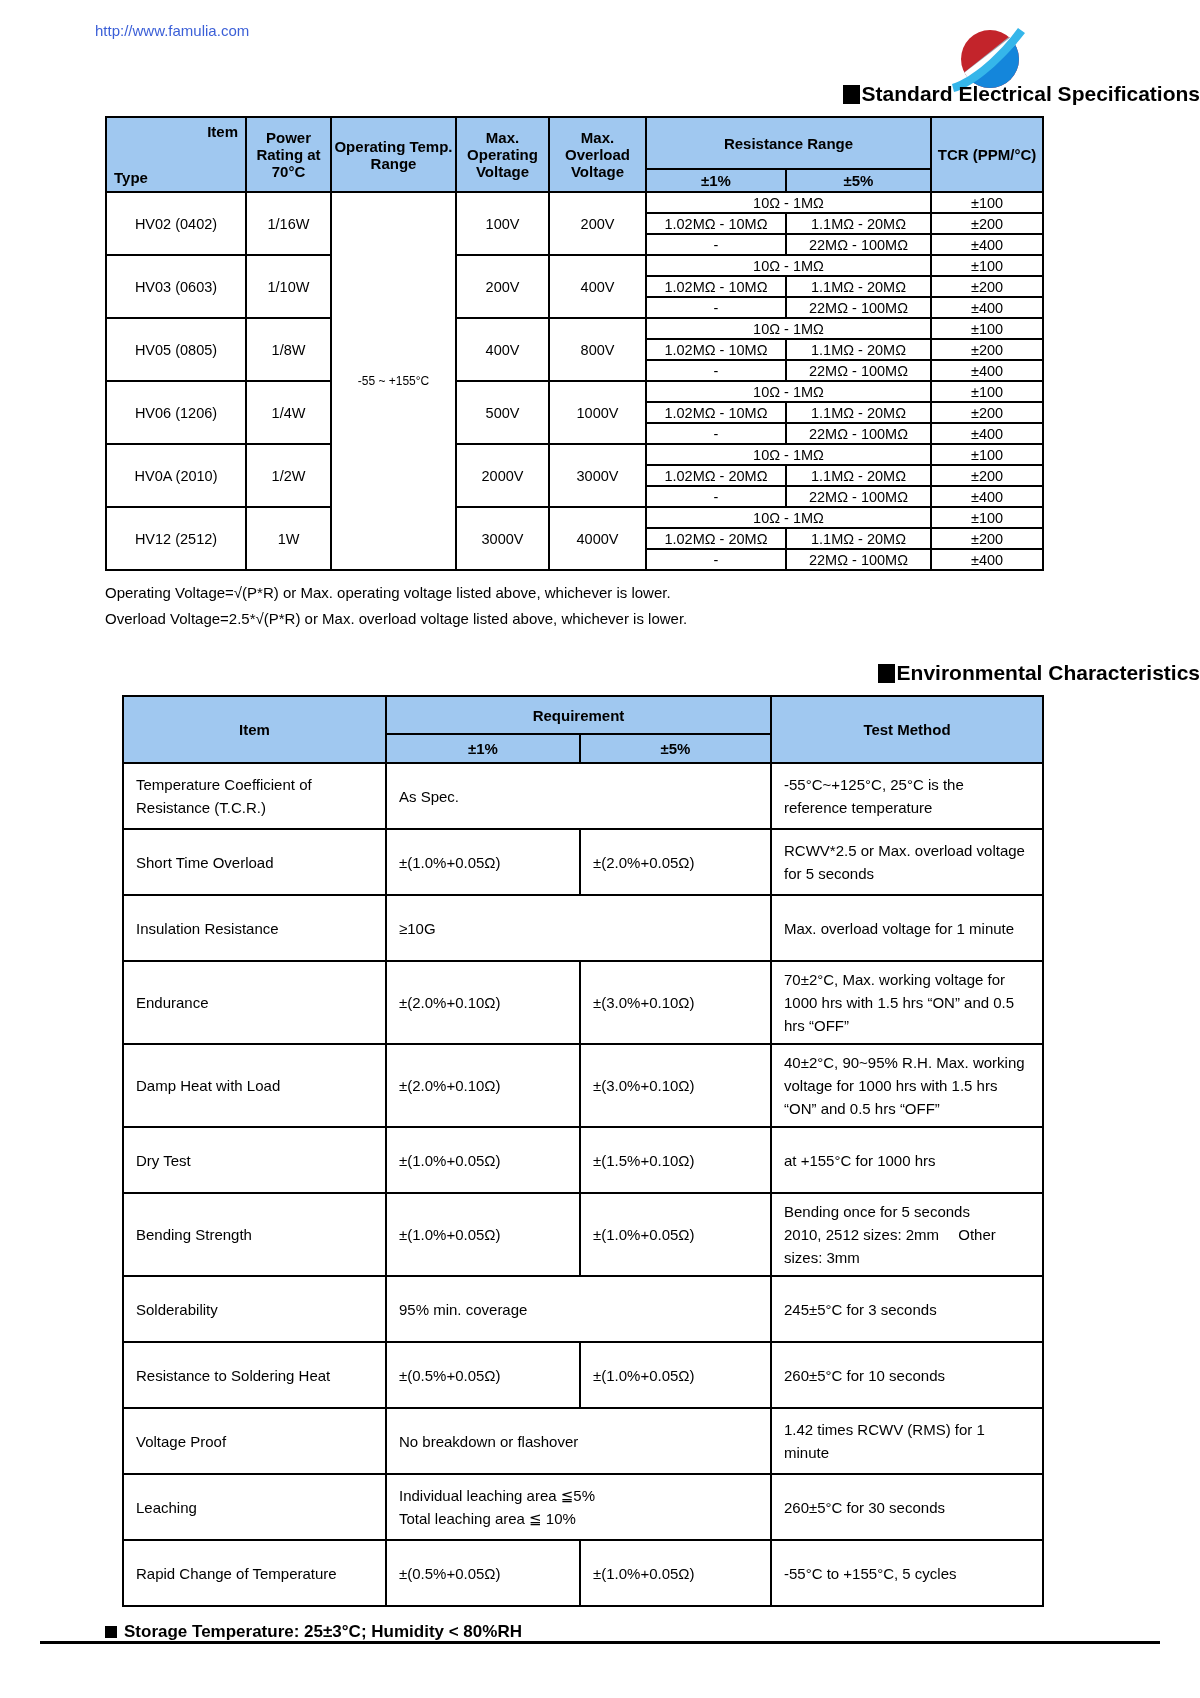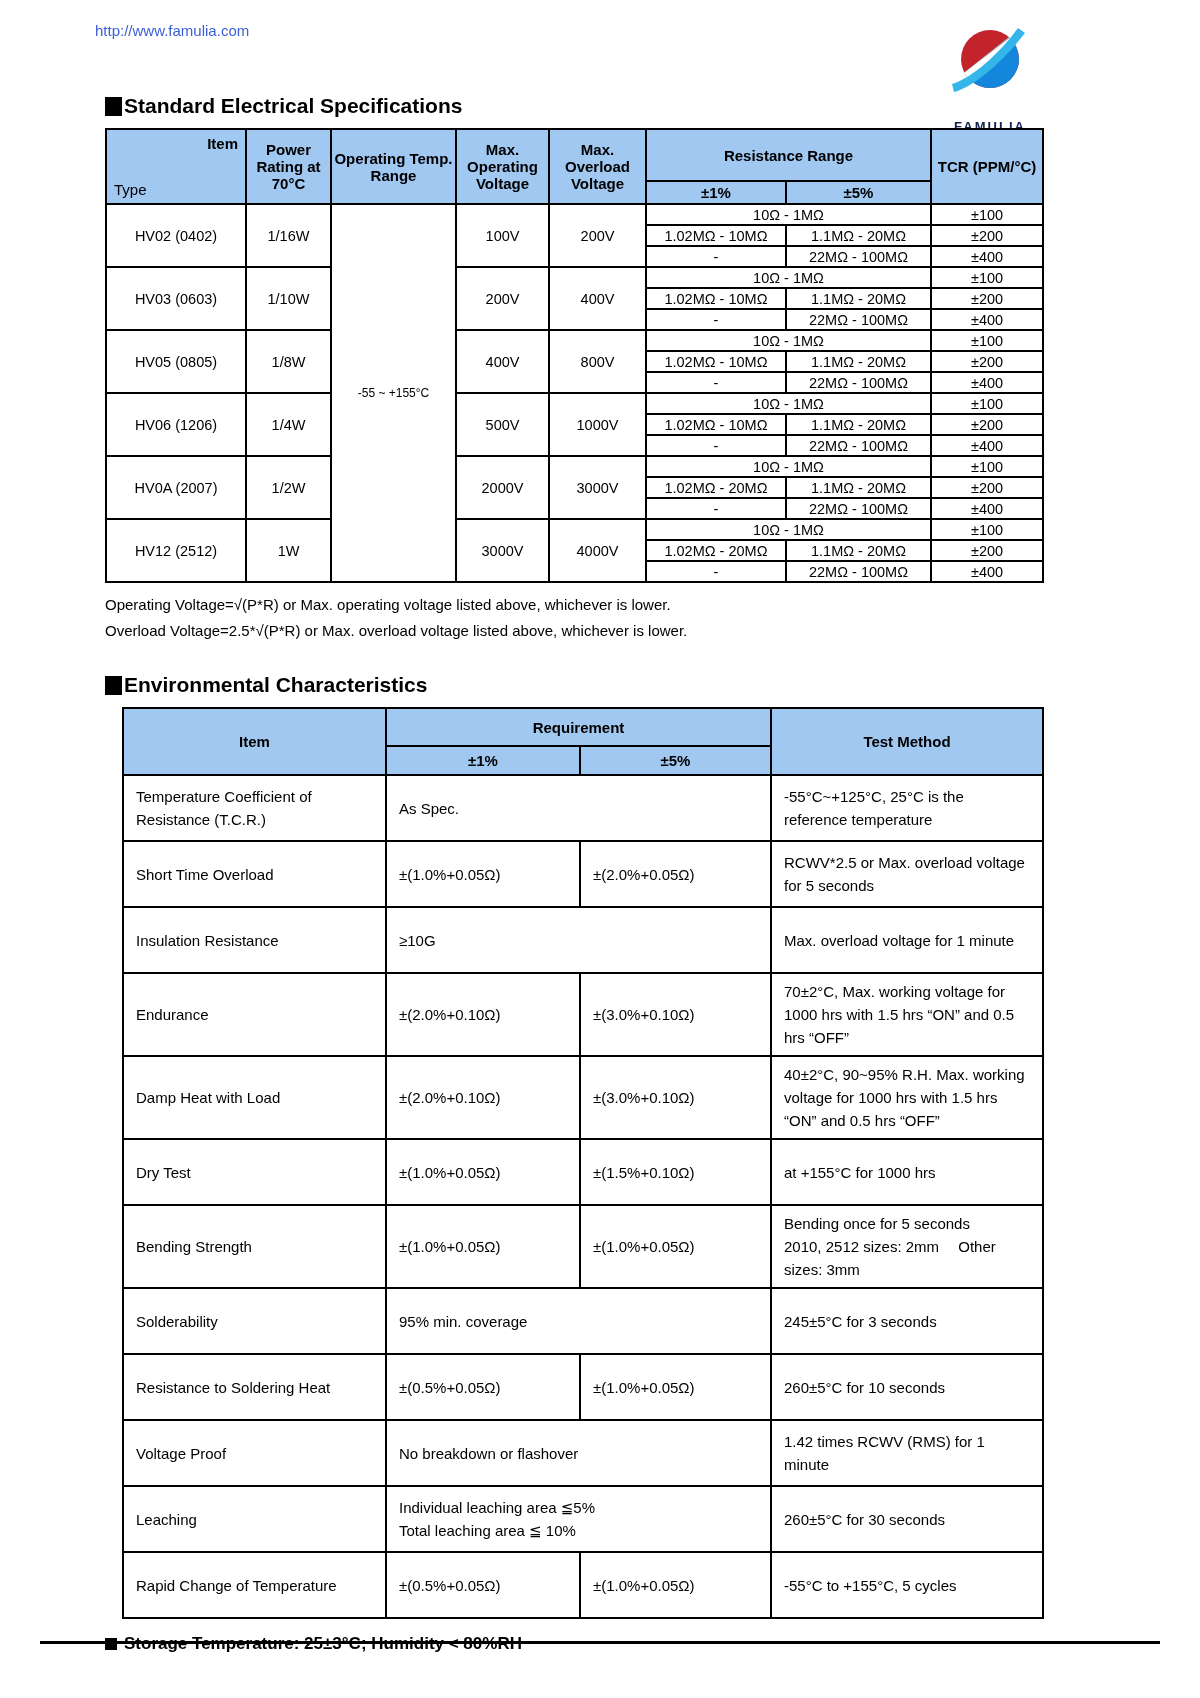--- a/index.html
+++ b/index.html
@@ -7,35 +7,35 @@
   .page{position:relative;width:1200px;height:1698px;background:#fff;overflow:hidden;}
 
   
   .url{position:absolute;left:95px;top:22px;font-size:15px;color:#3B5FD7;text-decoration:none;cursor:pointer;}
   .logo{position:absolute;left:935px;top:26px;width:110px;text-align:center;}
   .brand{font-size:13px;font-weight:bold;letter-spacing:2px;color:#15214D;margin-top:19px;}
   .sq{display:inline-block;width:17px;height:19px;background:#000;margin-right:2px;vertical-align:-3px;}
   .sq2{display:inline-block;width:12px;height:12px;background:#000;margin-right:7px;}
 
   .content{position:absolute;left:0;top:78px;width:1200px;}
-  .sec-title{margin:16px 0 10px 105px;font-size:21px;font-weight:bold;}
+  .sec-title{margin:4px 0 10px 105px;font-size:21px;font-weight:bold;text-align:right;}
 
   
   table{border-collapse:collapse;table-layout:fixed;}
   .elec{width:937px;margin-left:105px;}
   .elec th,.elec td{border:2px solid #000;text-align:center;padding:0 2px;font-size:14.5px;line-height:18px;overflow:hidden;}
   .elec thead th{background:#A0C8F0;font-weight:bold;font-size:15px;line-height:17px;vertical-align:middle;padding:2px;}
   .elec thead tr.r1{height:52px;}
   .elec thead tr.r2{height:22px;}
   .elec tbody tr{height:21px;}
   .elec td.c-temp{font-size:12px;}
   .diag{position:relative;background-color:#A0C8F0;
     background-image:linear-gradient(to bottom right, rgba(0,0,0,0) calc(50% - 1.2px), #000 calc(50% - 1.2px), #000 calc(50% + 1.2px), rgba(0,0,0,0) calc(50% + 1.2px));}
   .diag .di{position:absolute;top:5px;right:7px;font-weight:bold;}
-  .diag .dt{position:absolute;bottom:5px;left:7px;font-weight:normal;}
+  .diag .dt{position:absolute;bottom:5px;left:7px;font-weight:bold;}
 
   .notes{margin:13px 0 0 105px;font-size:15px;}
   .notes div{margin-bottom:9px;}
 
   .env-wrap{margin-top:34px;}
   .env{width:920px;margin-left:122px;}
   .env th,.env td{border:2px solid #000;font-size:15px;padding:6px 12px;vertical-align:middle;box-sizing:border-box;line-height:23px;}
   .env thead th{background:#A0C8F0;text-align:center;font-weight:bold;padding:2px;}
   .env thead tr.r1{height:38px;}
   .env thead tr.r2{height:27px;}
@@ -176,21 +176,21 @@
             <td>1.02MΩ - 10MΩ</td>
             <td>1.1MΩ - 20MΩ</td>
             <td>±200</td>
           </tr>
           <tr>
             <td>-</td>
             <td>22MΩ - 100MΩ</td>
             <td>±400</td>
           </tr>
           <tr>
-            <td rowspan="3">HV0A (2007)</td>
+            <td rowspan="3">HV0A (2010)</td>
             <td rowspan="3">1/2W</td>
             <td rowspan="3">2000V</td>
             <td rowspan="3">3000V</td>
             <td colspan="2">10Ω - 1MΩ</td>
             <td>±100</td>
           </tr>
           <tr>
             <td>1.02MΩ - 20MΩ</td>
             <td>1.1MΩ - 20MΩ</td>
             <td>±200</td>

